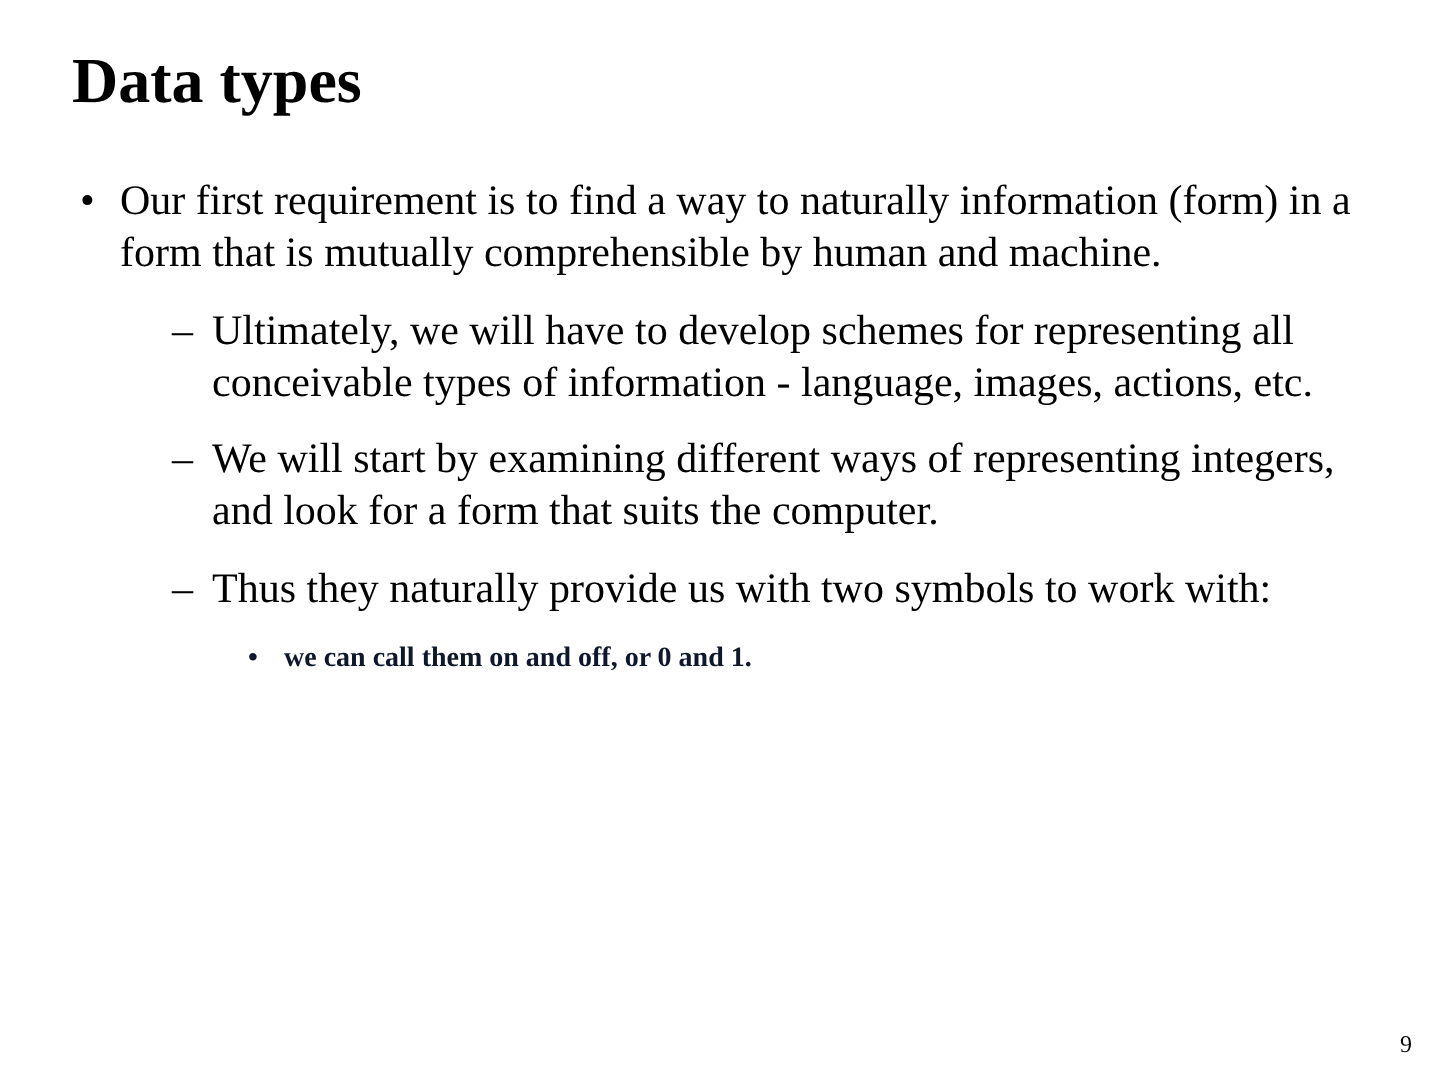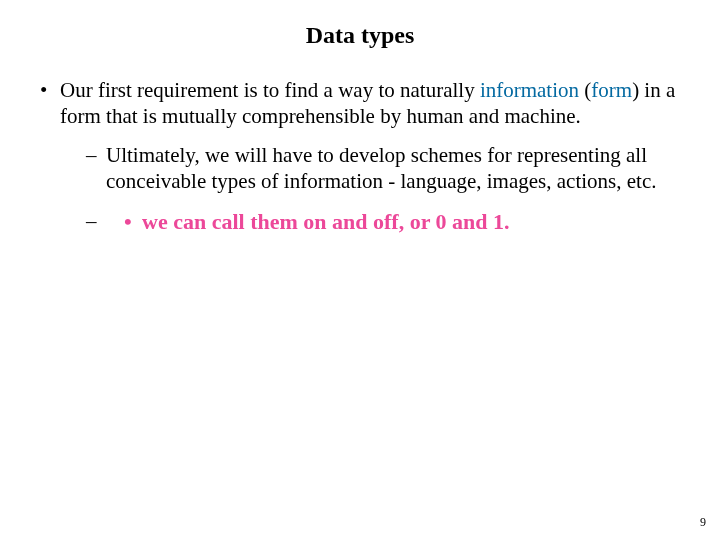--- a/index.html
+++ b/index.html
@@ -9,22 +9,22 @@
       background: #ffffff;
       font-family: "Times New Roman", Times, serif;
       color: #000000;
       position: relative;
       overflow: hidden;
     }
     .slide {
       padding: 18px 36px 0 36px;
     }
     .title {
-      text-align: center;
-      font-size: 24px;
+      text-align: left;
+      font-size: 32px;
       font-weight: bold;
       margin-bottom: 28px;
       margin-top: 4px;
     }
     ul.level1 {
       list-style: none;
       padding-left: 0;
     }
     ul.level1 > li {
       font-size: 21px;
@@ -55,34 +55,34 @@
       position: absolute;
       left: 4px;
       top: 0;
     }
     ul.level3 {
       list-style: none;
       padding-left: 16px;
       margin-top: 14px;
     }
     ul.level3 > li {
-      font-size: 22px;
+      font-size: 14px;
       font-weight: bold;
       line-height: 1.25;
       padding-left: 20px;
       position: relative;
-      color: #ec4899;
+      color: #0f172a;
     }
     ul.level3 > li::before {
       content: "•";
       position: absolute;
       left: 2px;
       top: 0;
     }
-    .green { color: #0369a1; }
+    .green { color: #000000; }
     .page-number {
       position: absolute;
       bottom: 10px;
       right: 14px;
       font-size: 12px;
       color: #000;
     }
   </style>
 </head>
 <body>
@@ -90,20 +90,24 @@
 <div class="slide">
   <h1 class="title">Data types</h1>
 
   <ul class="level1">
     <li>
       <span>Our first requirement is to find a way to naturally </span><span class="green">information</span><span> (</span><span class="green">form</span><span>) in a form that is mutually comprehensible by human and machine.</span>
 
       <ul class="level2">
         <li>Ultimately, we will have to develop schemes for representing all conceivable types of information - language, images, actions, etc.</li>
         <li>
+          <span>We will start by examining different ways of representing </span><span class="green">integers</span><span>, and look for a form that suits the computer.</span>
+        </li>
+        <li>
+          <span>Thus they naturally provide us with two symbols to work with:</span>
           <ul class="level3">
             <li>we can call them on and off, or 0 and 1.</li>
           </ul>
         </li>
       </ul>
     </li>
   </ul>
 </div>
 
 <div class="page-number">9</div>

